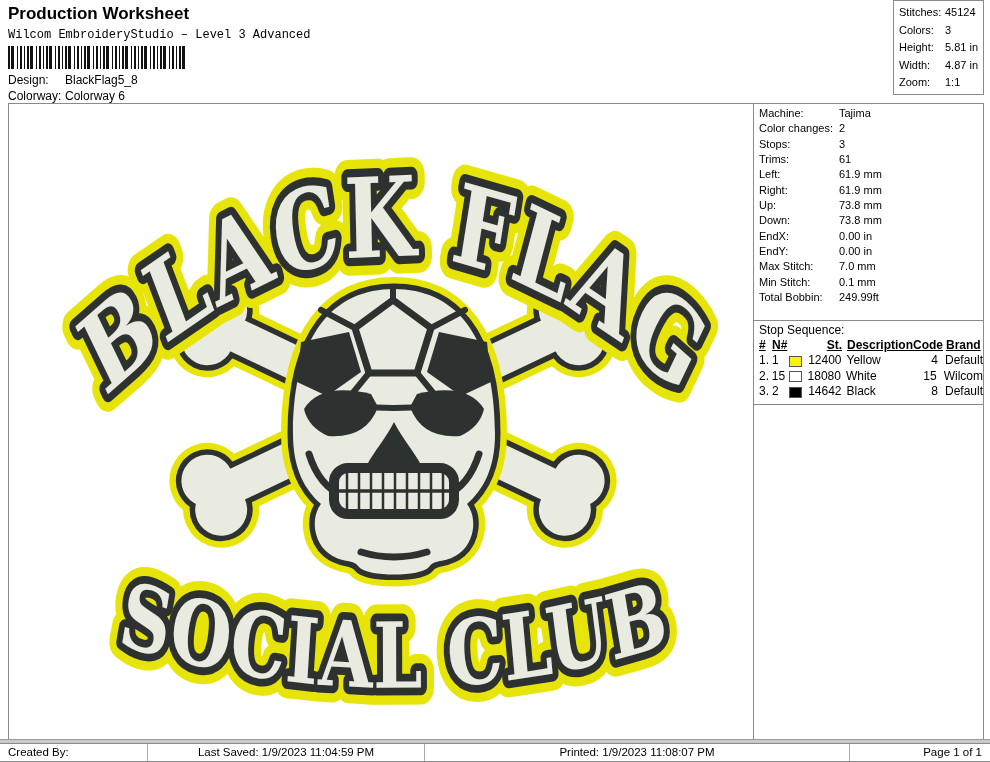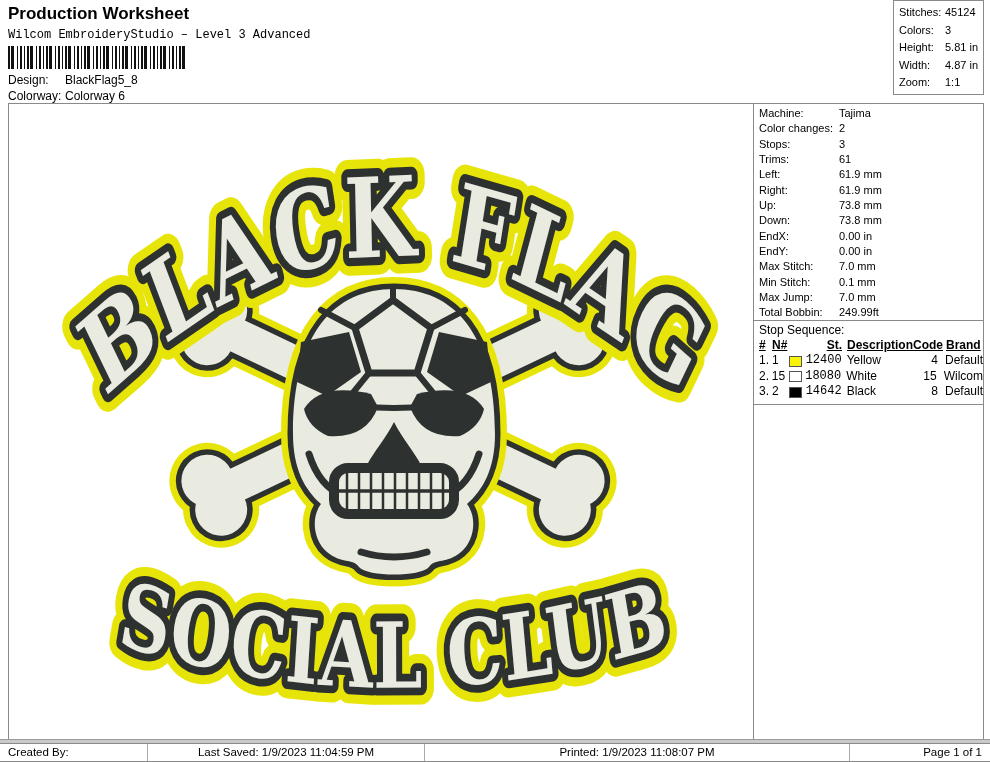--- a/index.html
+++ b/index.html
@@ -26,21 +26,21 @@
 
   
   .right-col{position:absolute;left:753px;top:103px;width:231px;height:640px;border:1px solid #8a8a8a;box-sizing:border-box;}
   .machine{height:217px;box-sizing:border-box;border-bottom:1px solid #8a8a8a;padding:2px 0 0 5px;font-size:11px;}
   .machine .row{height:15.35px;line-height:15.35px;white-space:nowrap;}
   .machine .k{display:inline-block;width:80px;}
   .stopseq{height:84px;box-sizing:border-box;border-bottom:1px solid #8a8a8a;padding:2px 0 0 5px;font-size:12px;}
   .stopseq .sstitle{height:15px;line-height:15px;}
   .srow{display:flex;height:15.4px;line-height:15.4px;align-items:center;white-space:nowrap;}
   .c-seq{width:13px;} .c-n{width:17px;} .c-sw{width:17px;}
-  .c-st{width:36px;text-align:center;font-family:Liberation Mono, monospace;} .c-sthead{width:53px;text-align:right;}
+  .c-st{width:36px;text-align:right;} .c-sthead{width:53px;text-align:right;}
   .c-desc{width:66px;padding-left:5px;} .c-code{width:26px;text-align:right;} .c-brand{padding-left:7px;}
   .srow.head{font-weight:bold;}
   .srow.head span{text-decoration:underline;}
   .swatch{display:inline-block;width:11px;height:9px;border:1px solid #555;vertical-align:middle;}
 
   
   .footer-wrap{position:absolute;left:0;top:739px;width:990px;}
   .footer-band{height:3px;background:#c9c9c9;border-top:1px solid #9a9a9a;}
   .footer-row{display:flex;height:17px;line-height:16px;font-size:11.5px;border-top:1px solid #8a8a8a;border-bottom:1px solid #8a8a8a;}
   .fc{box-sizing:border-box;}
@@ -232,23 +232,20 @@
       </div>
 
       <div class="row">
         <span class="k">Max Stitch:</span><span>7.0 mm</span>
       </div>
 
       <div class="row">
         <span class="k">Min Stitch:</span><span>0.1 mm</span>
       </div>
 
-      <div class="row">
-        <span class="k">Max Jump:</span><span>7.0 mm</span>
-      </div>
 
       <div class="row">
         <span class="k">Total Bobbin:</span><span>249.99ft</span>
       </div>
     </div>
 
   <div class="stopseq">
     <div class="sstitle">Stop Sequence:</div>
     <div class="srow head">
       <span class="c-seq">#</span>

